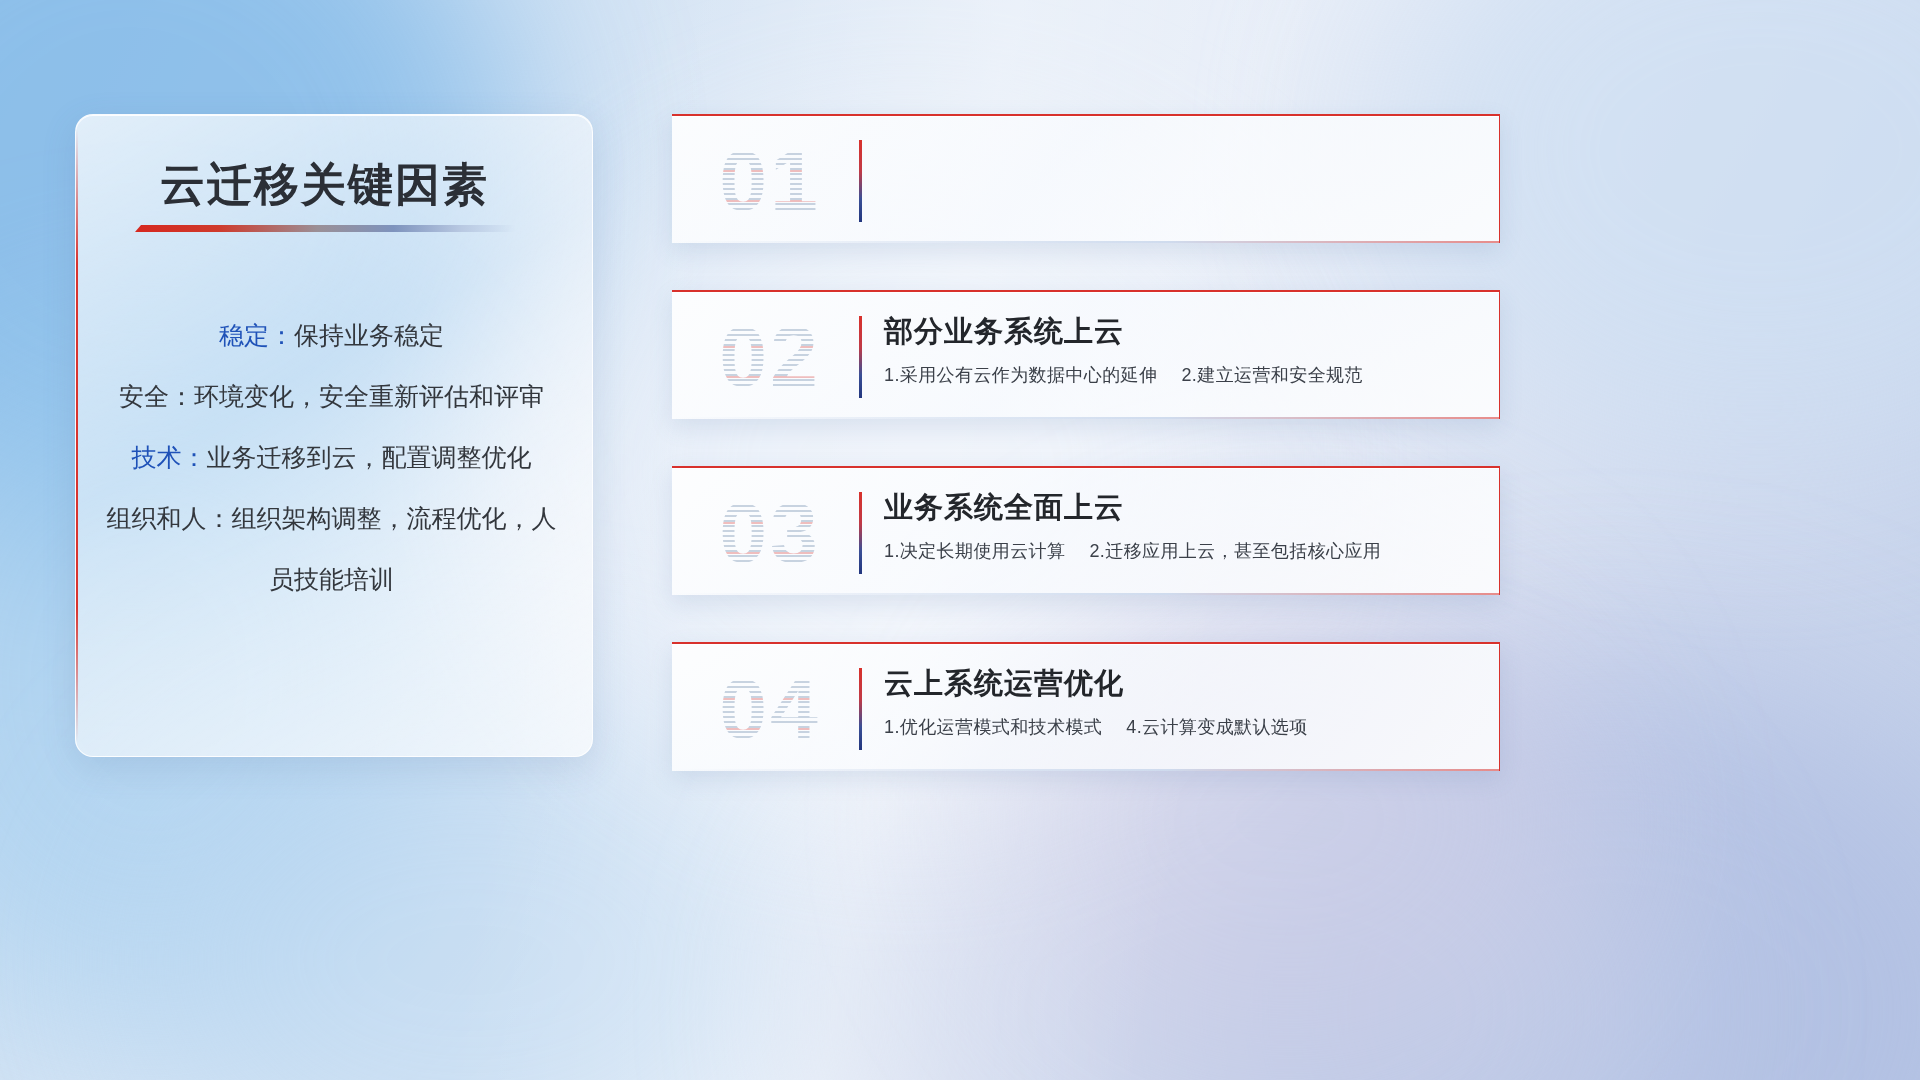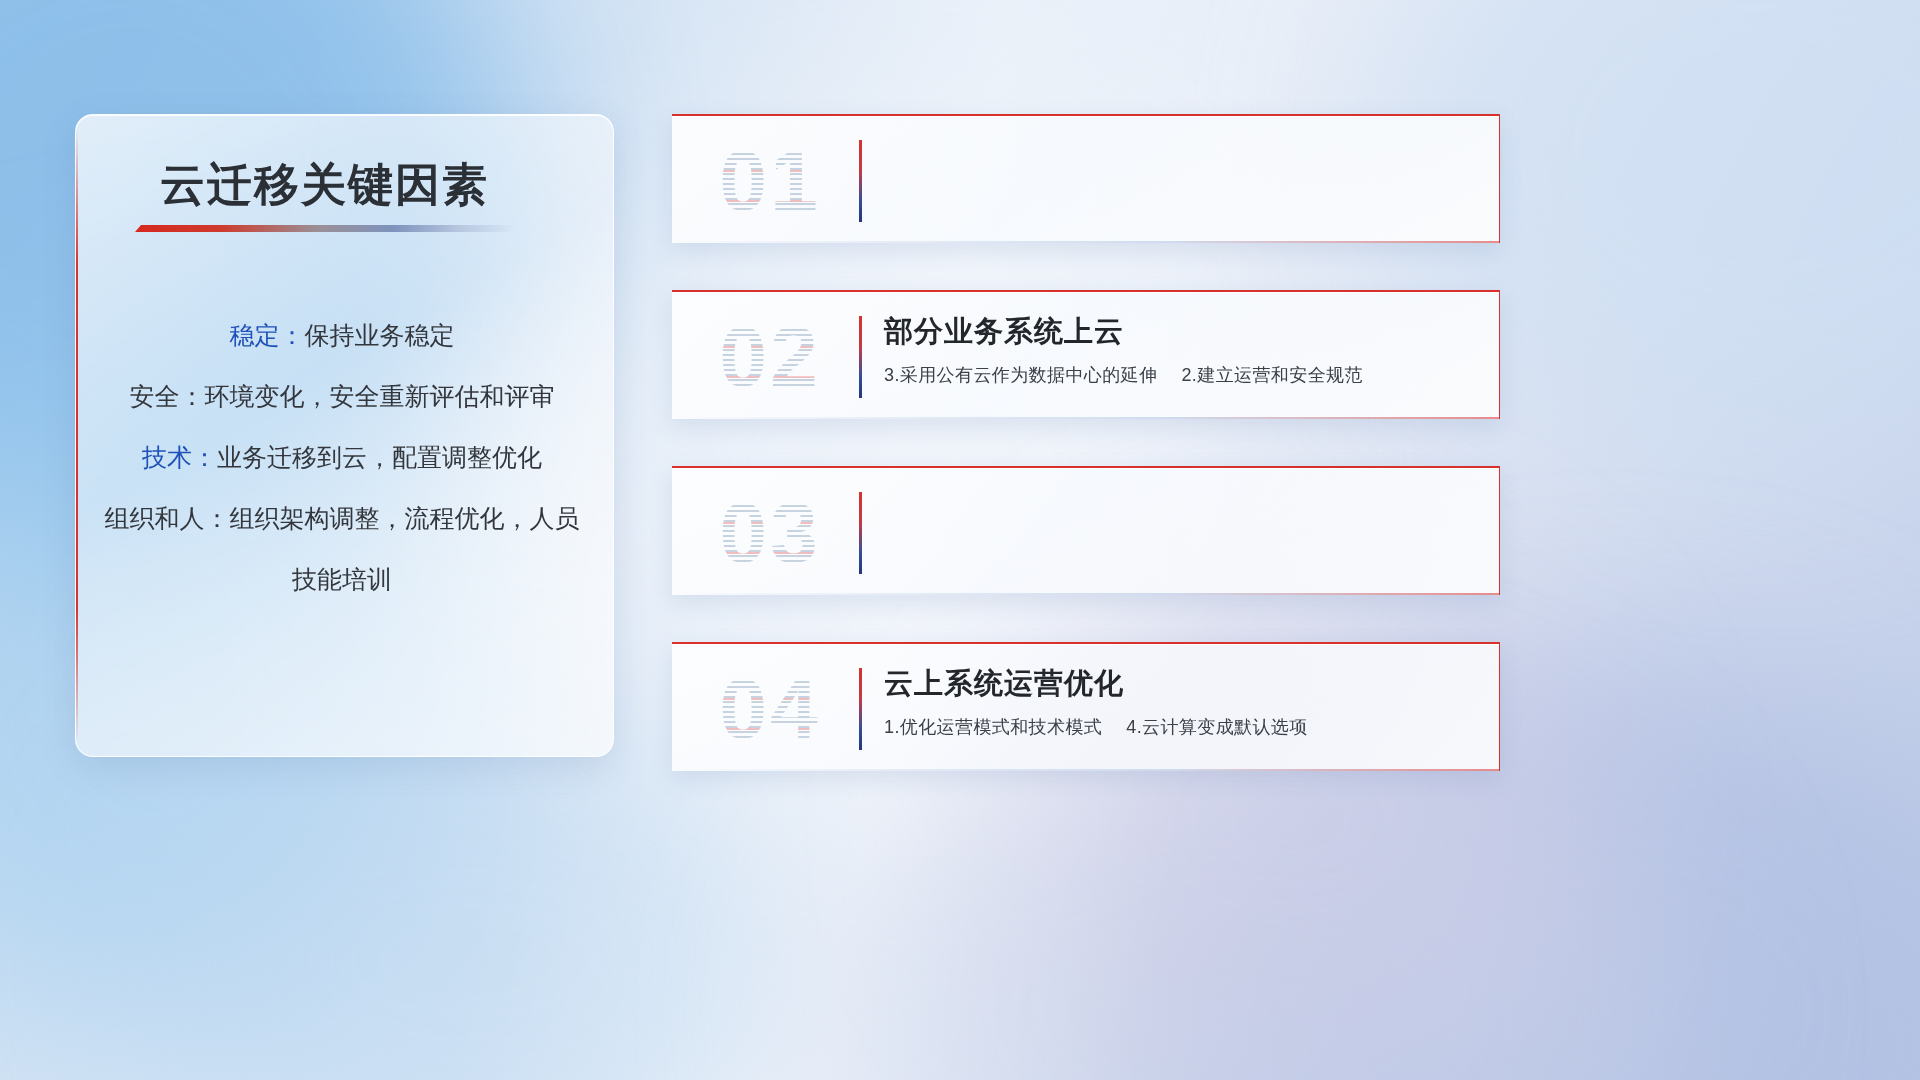--- a/index.html
+++ b/index.html
@@ -34,21 +34,20 @@
   .stage{position:absolute;inset:0;}
 
   
   .left-panel{
     position:absolute;left:75px;top:114px;width:516px;height:641px;
     border-radius:18px;
     background:linear-gradient(150deg,rgba(255,255,255,.74) 0%,rgba(255,255,255,.46) 42%,rgba(255,255,255,.70) 100%);
     border:1px solid rgba(255,255,255,.85);
     box-shadow:0 10px 34px rgba(80,110,160,.16), inset 0 1px 0 rgba(255,255,255,.9);
     overflow:hidden;
-    padding-left:21px;
   }
   .left-panel:before{
     content:"";position:absolute;left:0;top:14px;bottom:14px;width:2px;
     background:linear-gradient(180deg,rgba(214,40,40,0) 0%,#d8332f 22%,#d8332f 78%,rgba(214,40,40,0) 100%);
   }
   .panel-title{
     position:absolute;left:84px;top:40px;
     font-size:45px;font-weight:bold;color:#2b2f36;letter-spacing:2px;
     white-space:nowrap;
   }
@@ -157,29 +156,35 @@
       <div class="card-bar"></div>
     </div>
 
     <div class="card">
       <div class="card-num">02</div>
       <div class="card-num-red">02</div>
       <div class="card-bar"></div>
       <div class="card-text">
         <div class="card-title">部分业务系统上云</div>
         <div class="card-desc">
-          <span>3.采用公有云作为数据中心的延伸</span><span class="gap"></span><span>2.建立运营和安全规范</span>
+          <span>1.采用公有云作为数据中心的延伸</span><span class="gap"></span><span>2.建立运营和安全规范</span>
         </div>
       </div>
     </div>
 
     <div class="card">
       <div class="card-num">03</div>
       <div class="card-num-red">03</div>
       <div class="card-bar"></div>
+      <div class="card-text">
+        <div class="card-title">业务系统全面上云</div>
+        <div class="card-desc">
+          <span>1.决定长期使用云计算</span><span class="gap"></span><span>2.迁移应用上云，甚至包括核心应用</span>
+        </div>
+      </div>
     </div>
 
     <div class="card">
       <div class="card-num">04</div>
       <div class="card-num-red">04</div>
       <div class="card-bar"></div>
       <div class="card-text">
         <div class="card-title">云上系统运营优化</div>
         <div class="card-desc">
           <span>1.优化运营模式和技术模式</span><span class="gap"></span><span>4.云计算变成默认选项</span>

